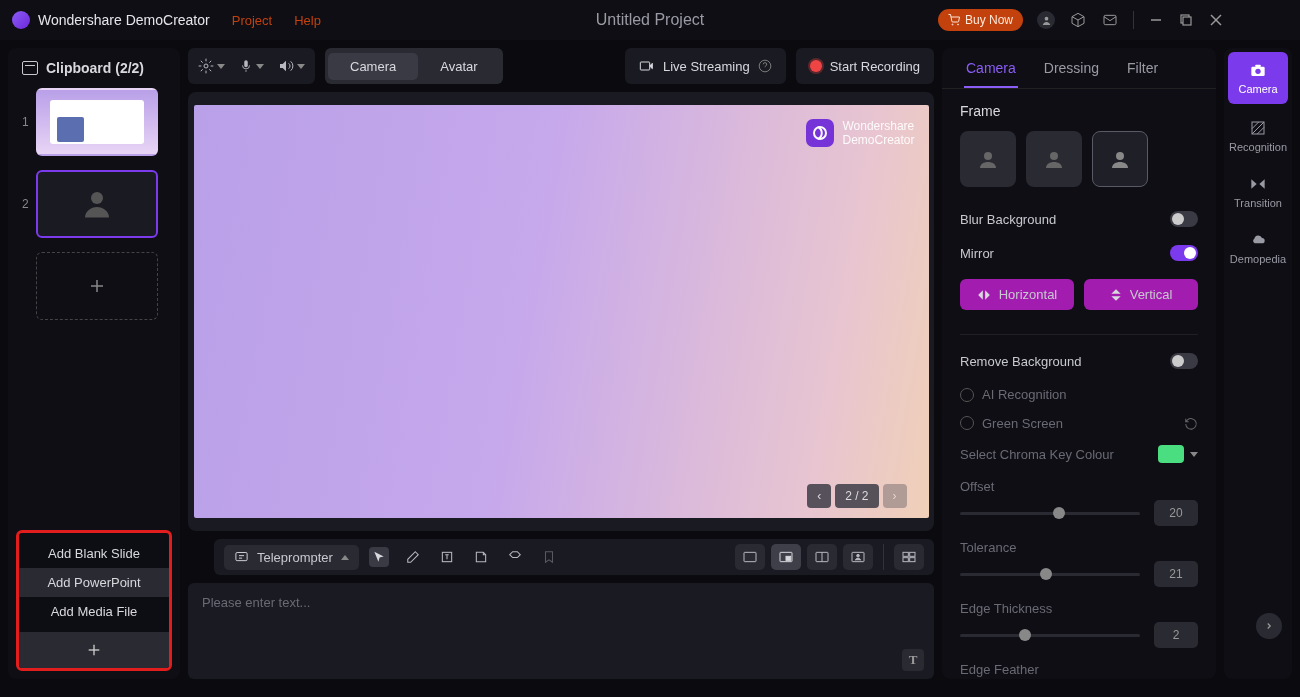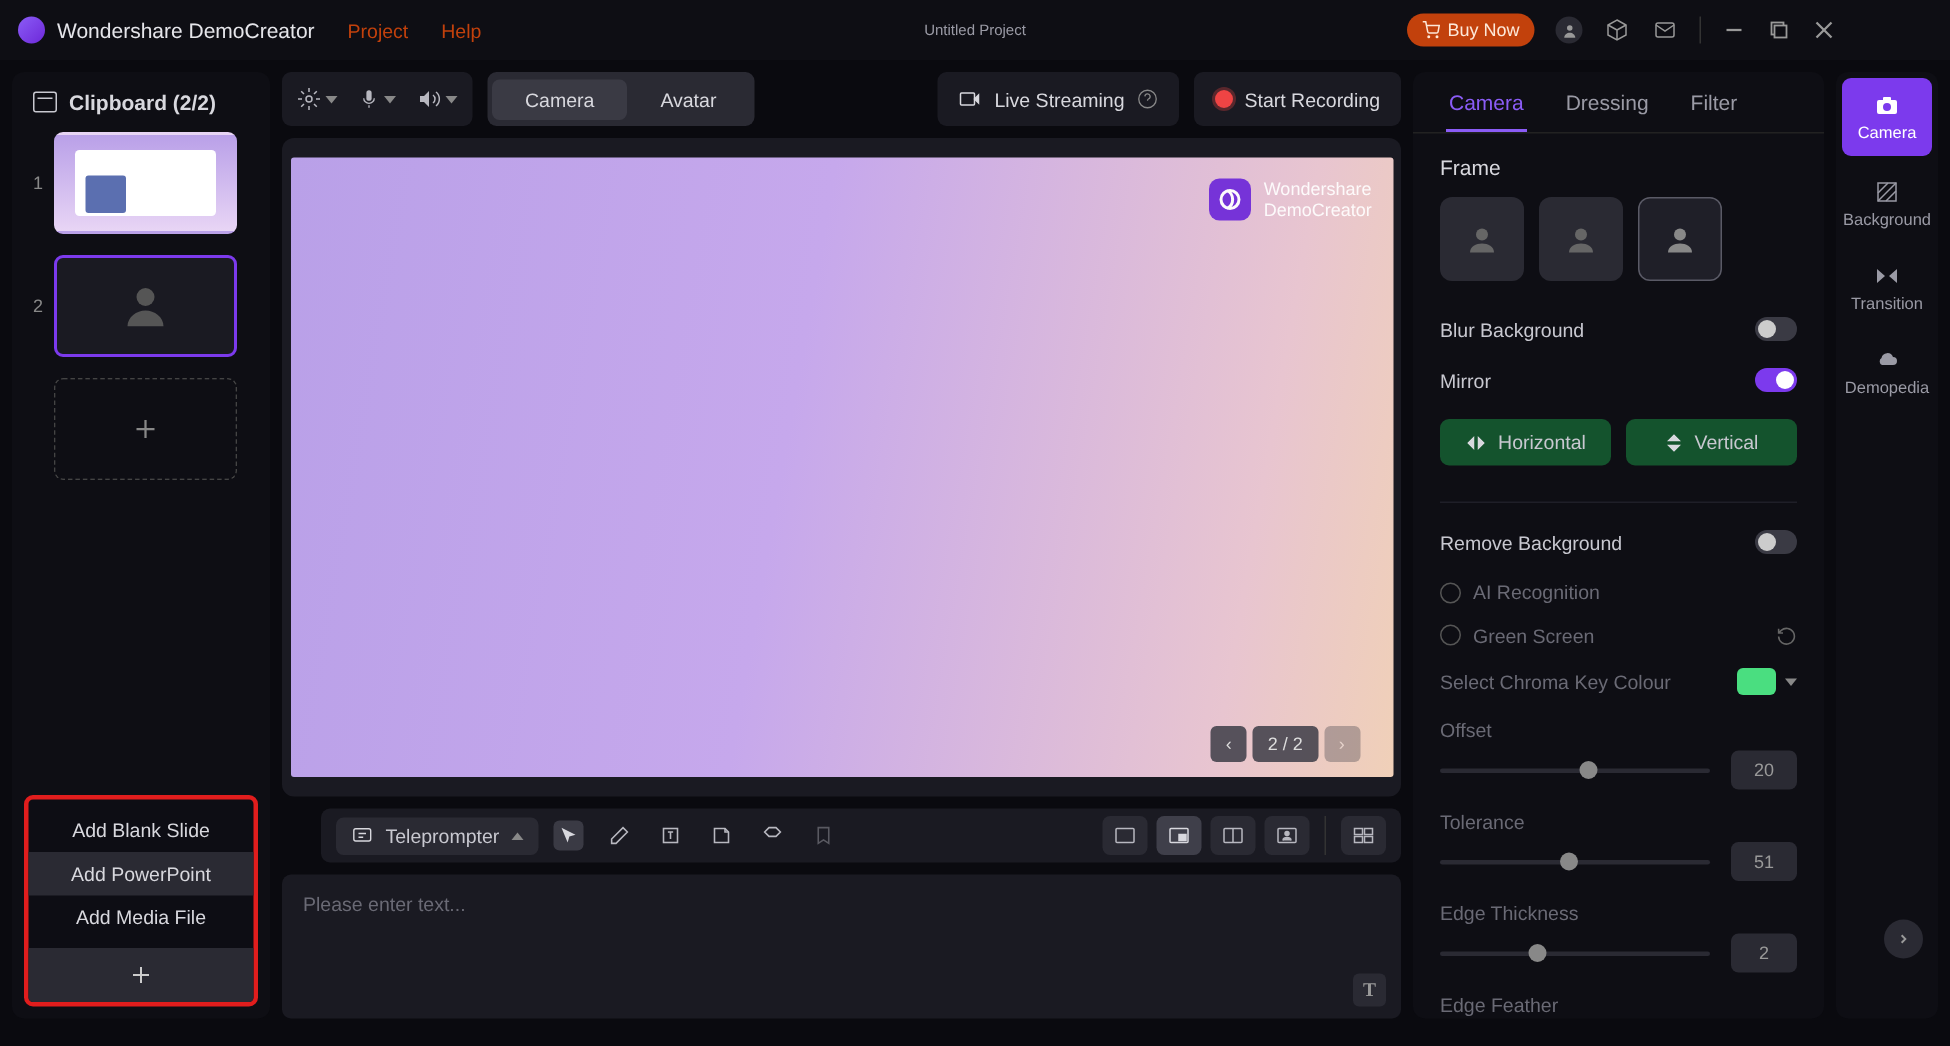--- a/index.html
+++ b/index.html
@@ -2,21 +2,21 @@
 <html><head>
 <meta charset="utf-8">
 <style>
 * { margin: 0; padding: 0; box-sizing: border-box; font-family: -apple-system, BlinkMacSystemFont, "Segoe UI", Arial, sans-serif; }
 body { background: #0a0a0f; color: #c8c8d0; font-size: 13px; overflow: hidden; width: 1300px; height: 697px; }
 
 .titlebar { height: 40px; display: flex; align-items: center; padding: 0 12px; background: #0e0e14; }
 .titlebar .logo { width: 18px; height: 18px; border-radius: 50%; background: linear-gradient(135deg, #8b5cf6, #6d28d9); margin-right: 8px; }
 .titlebar .app-title { color: #e5e5ea; font-weight: 500; font-size: 14px; margin-right: 22px; }
 .titlebar .menu-item { color: #c2410c; margin-right: 22px; cursor: pointer; }
-.titlebar .project-title { position: absolute; left: 50%; transform: translateX(-50%); color: #9a9aa5; font-size: 10px; }
+.titlebar .project-title { position: absolute; left: 50%; transform: translateX(-50%); color: #9a9aa5; font-size: 16px; }
 .titlebar .right { margin-left: auto; display: flex; align-items: center; gap: 14px; }
 .buy-btn { background: #c2410c; color: #fde8d8; padding: 4px 10px; border-radius: 14px; display: flex; align-items: center; gap: 5px; font-size: 12px; cursor: pointer; }
 .win-ctrl { width: 16px; height: 16px; color: #888; cursor: pointer; display: flex; align-items: center; justify-content: center; }
 .tb-icon { width: 18px; height: 18px; border-radius: 50%; background: #2a2a33; display:flex; align-items:center; justify-content:center; font-size:11px; cursor:pointer; }
 .divider-v { width:1px; height:18px; background:#333; }
 
 .main { display: flex; height: 647px; padding: 8px; gap: 8px; }
 
 
 .sidebar { width: 172px; display: flex; flex-direction: column; background: #0e0e14; border-radius: 8px; position: relative; }
@@ -85,21 +85,21 @@
 .section-label { font-size:14px; color:#d8d8de; margin-bottom:12px; }
 .frame-opts { display:flex; gap:10px; margin-bottom:24px; }
 .frame-opt { width:56px; height:56px; background:#2a2a33; border-radius:8px; display:flex; align-items:center; justify-content:center; cursor:pointer; border:1px solid transparent; }
 .frame-opt.active { border-color:#5a5a66; background:#1f1f28; }
 .row-sb { display:flex; justify-content:space-between; align-items:center; margin-bottom:18px; }
 .toggle { width:28px; height:16px; background:#3a3a44; border-radius:8px; position:relative; cursor:pointer; }
 .toggle:after { content:''; position:absolute; width:12px; height:12px; background:#ccc; border-radius:50%; top:2px; left:2px; transition:.2s; }
 .toggle.on { background:#7c3aed; }
 .toggle.on:after { left:14px; background:#fff; }
 .mirror-btns { display:flex; gap:10px; margin-bottom:24px; }
-.mirror-btn { flex:1; background:#14532d; border-radius:6px; padding:8px 0; display:flex; align-items:center; justify-content:center; gap:8px; cursor:pointer; font-size:13px; }
+.mirror-btn { flex:1; background:#a21caf; border-radius:6px; padding:8px 0; display:flex; align-items:center; justify-content:center; gap:8px; cursor:pointer; font-size:13px; }
 .hr { border:none; border-top:1px solid #1f1f28; margin: 4px 0 18px; }
 .radio-row { display:flex; align-items:center; gap:8px; margin-bottom:14px; color:#6a6a75; }
 .radio { width:14px; height:14px; border-radius:50%; border:1.5px solid #555; }
 .chroma-row { display:flex; align-items:center; justify-content:space-between; margin-bottom:16px; color:#6a6a75; font-size:13px;}
 .chroma-swatch { display:flex; align-items:center; gap:6px; }
 .swatch { width:26px; height:18px; background:#4ade80; border-radius:4px; }
 .slider-row { margin-bottom:14px; }
 .slider-label { color:#6a6a75; font-size:13px; margin-bottom:6px; }
 .slider-ctrl { display:flex; align-items:center; gap:14px; }
 .slider { flex:1; height:3px; background:#2a2a33; border-radius:2px; position:relative; }
@@ -461,21 +461,21 @@
               </div>
             <div class="slider-val">20</div>
           </div>
         </div>
         <div class="slider-row">
           <div class="slider-label">Tolerance</div>
           <div class="slider-ctrl">
             <div class="slider">
                 <div class="slider-thumb" style="left:48%"></div>
               </div>
-            <div class="slider-val">51</div>
+            <div class="slider-val">21</div>
           </div>
         </div>
         <div class="slider-row">
           <div class="slider-label">Edge Thickness</div>
           <div class="slider-ctrl">
             <div class="slider">
                 <div class="slider-thumb" style="left:36%"></div>
               </div>
             <div class="slider-val">2</div>
           </div>
@@ -498,21 +498,21 @@
           </div>
         <span>Camera</span>
       </div>
       <div class="rail-item">
         <div class="rail-ic">
             <svg width="16" height="16" viewBox="0 0 24 24" fill="none" stroke="#9a9aa5" stroke-width="1.5">
               <rect x="3" y="3" width="18" height="18"></rect>
               <path d="M3 21L21 3M3 13l10-10M11 21l10-10"></path>
             </svg>
           </div>
-        <span>Background</span>
+        <span>Recognition</span>
       </div>
       <div class="rail-item">
         <div class="rail-ic">
             <svg width="16" height="12" viewBox="0 0 24 18" fill="#9a9aa5">
               <path d="M2 2l8 7-8 7zM22 2l-8 7 8 7z"></path>
             </svg>
           </div>
         <span>Transition</span>
       </div>
       <div class="rail-item">

